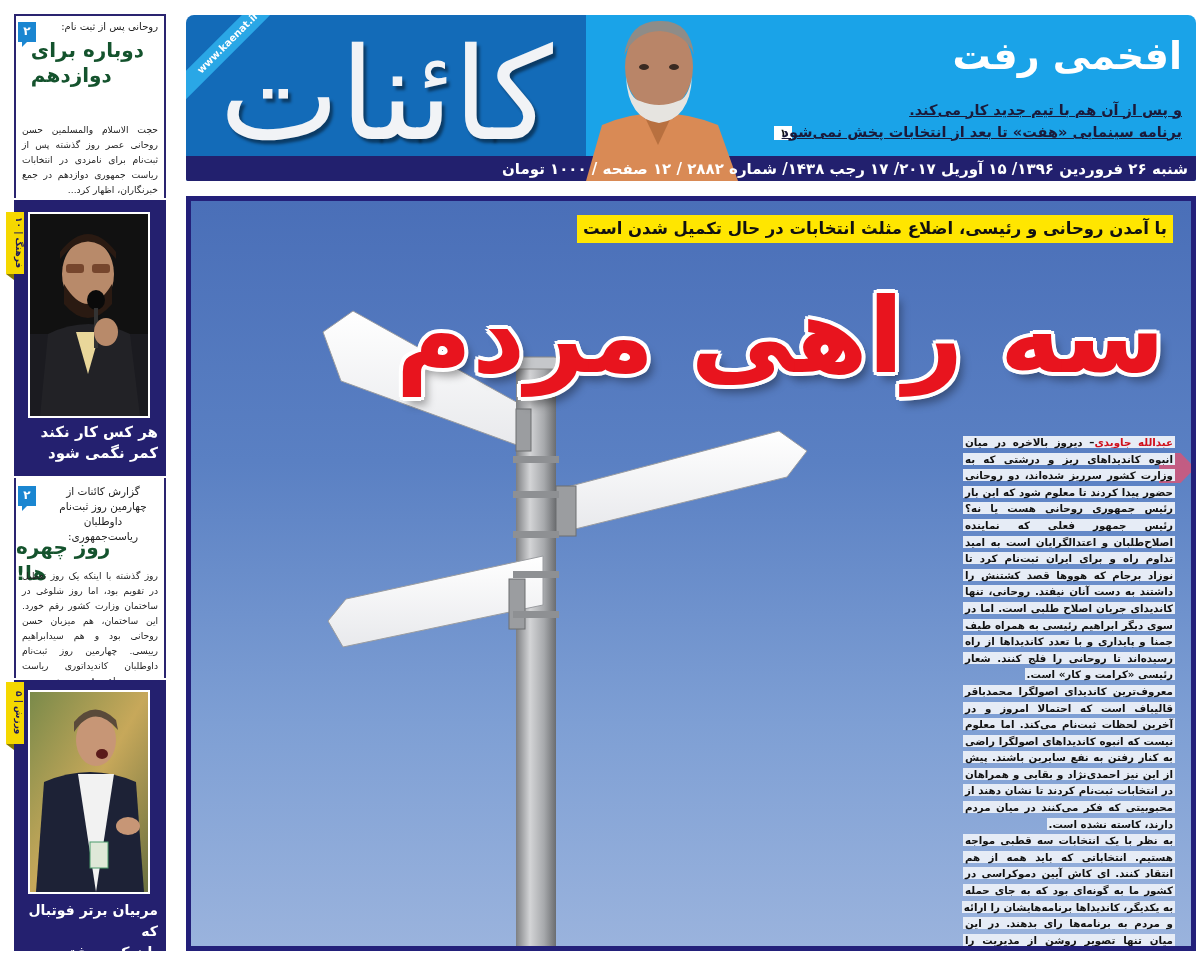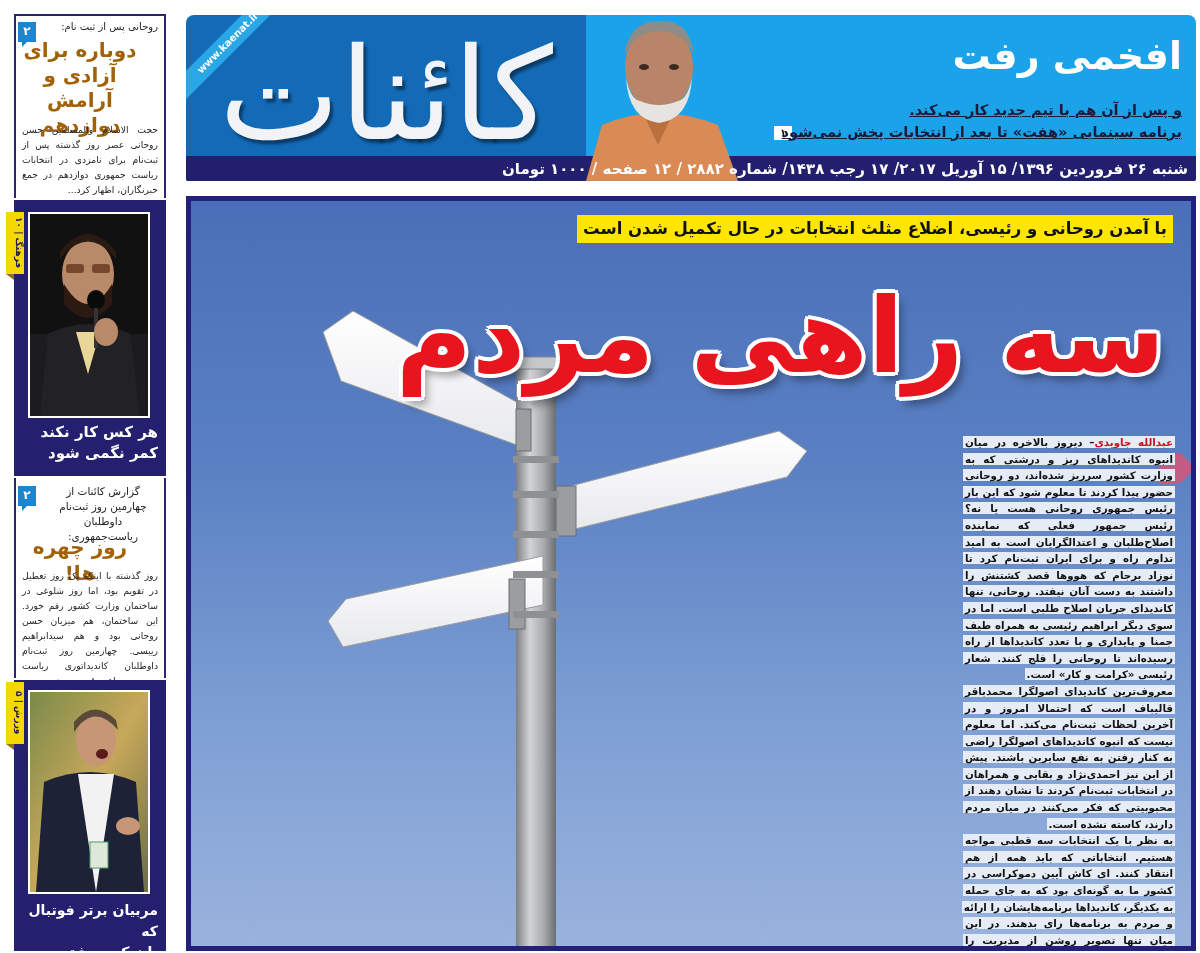--- a/index.html
+++ b/index.html
@@ -14,21 +14,21 @@
   .sb-box1 { top: 0; height: 184px; border-top: 2px solid #2a2470; }
   .sb-box2 { top: 186px; height: 276px; }
   .sb-box3 { top: 464px; height: 200px; }
   .sb-box4 { top: 666px; height: 271px; }
 
   .badge-blue { position: absolute; left: 2px; width: 18px; height: 20px; background: #1a86d1; color: #fff;
     font-size: 12px; font-weight: bold; text-align: center; line-height: 18px; }
   .badge-blue::after { content: ""; position: absolute; left: 4px; bottom: -5px; border-left: 5px solid #1a86d1; border-bottom: 5px solid transparent; }
 
   .sb-kicker { position: absolute; right: 6px; font-size: 10px; color: #222; text-align: center; line-height: 14px; }
-  .sb-title { position: absolute; right: 20px; font-weight: bold; color: #a16207; text-align: center; }
+  .sb-title { position: absolute; right: 20px; font-weight: bold; color: #14532d; text-align: left; }
   .sb-body { position: absolute; right: 6px; font-size: 9.2px; color: #222; text-align: justify; line-height: 15px; width: 136px; }
 
   .sb-photo { position: absolute; left: 14px; width: 122px; border: 2px solid #fff; overflow: hidden; }
   .sb-caption { position: absolute; right: 8px; color: #fff; font-weight: bold; font-size: 15px; line-height: 21px; text-align: right; }
   .tag-yellow { position: absolute; left: -8px; width: 18px; background: #f5d800; color: #1e1a5a; font-size: 9px; font-weight: bold;
     writing-mode: vertical-rl; text-align: center; padding: 4px 0; }
   .tag-yellow::after { content: ""; position: absolute; left: 0; bottom: -6px; border-top: 6px solid #8a7a00; border-left: 8px solid transparent; }
 
   
   .masthead { position: absolute; left: 186px; top: 15px; width: 1010px; height: 166px; border-radius: 8px 8px 2px 2px; overflow: hidden; }
@@ -70,21 +70,20 @@
 </head>
 <body>
 
 <aside class="sidebar">
 
   <section class="sb-box sb-white sb-box1">
     <div class="badge-blue" style="top:6px;">۲</div>
     <div class="sb-kicker" style="top:4px;">روحانی پس از ثبت نام:</div>
     <div class="sb-title" style="top:22px; font-size:20px; line-height:25px;">
       <div>دوباره برای</div>
-      <div>آزادی و آرامش</div>
       <div>دوازدهم</div>
     </div>
     <div class="sb-body" style="top:106px;">حجت الاسلام والمسلمین حسن روحانی عصر روز گذشته پس از ثبت‌نام برای نامزدی در انتخابات ریاست جمهوری دوازدهم در جمع خبرنگاران، اظهار کرد...</div>
   </section>
 
   <section class="sb-box sb-navy sb-box2">
     <div class="tag-yellow" style="top:12px; height:62px;">فرهنگ | ۱۰</div>
     <div class="sb-photo" style="top:12px; height:206px;">
       <svg width="118" height="202" viewBox="0 0 118 202">
         <rect width="118" height="202" fill="#111"></rect>

